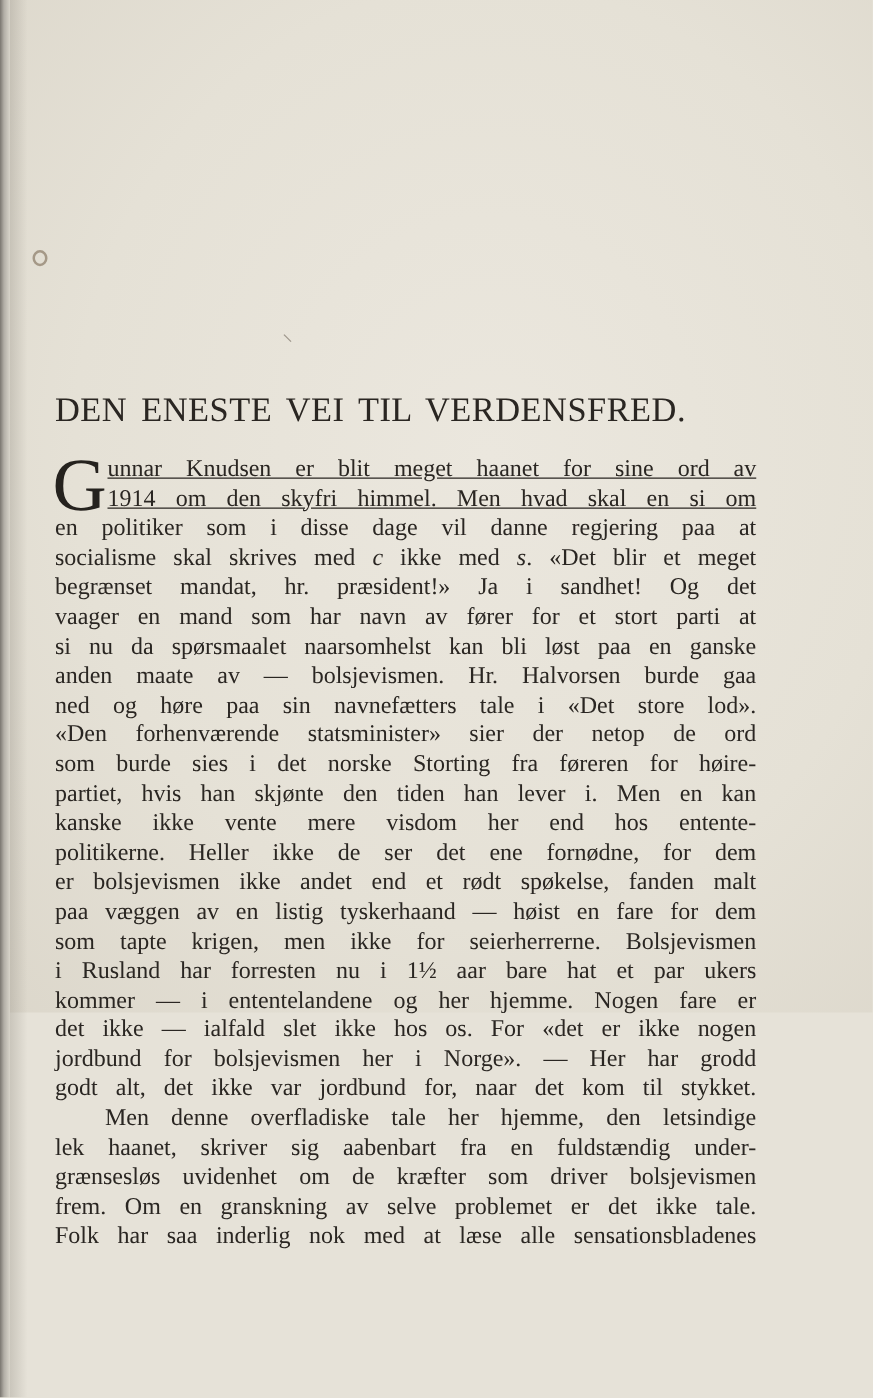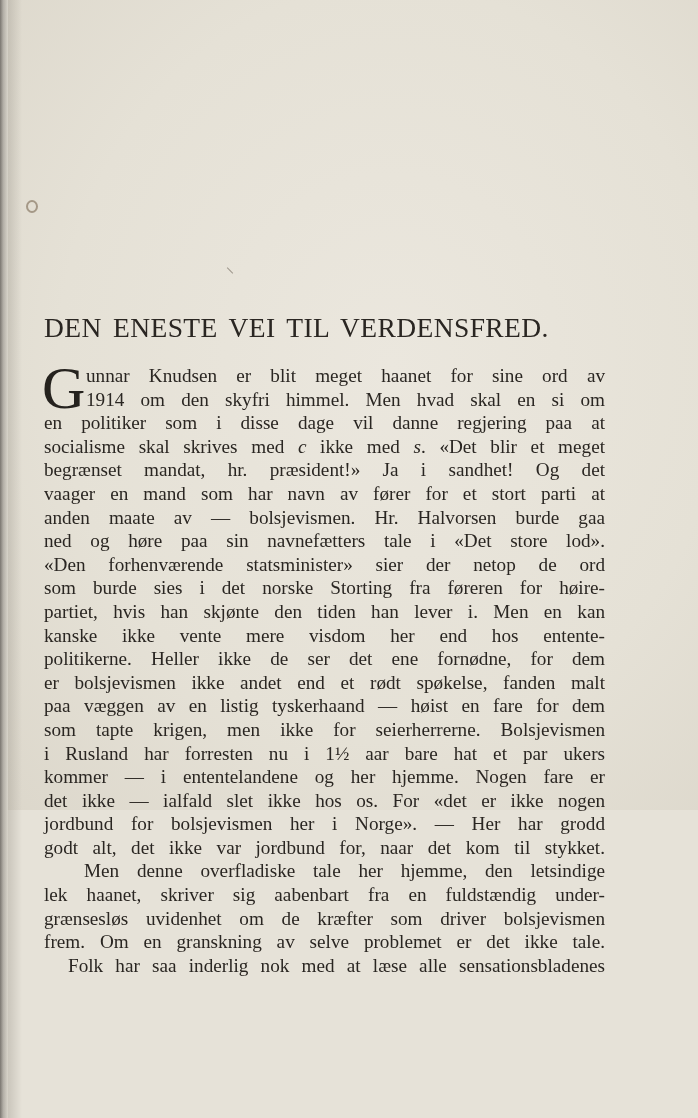--- a/index.html
+++ b/index.html
@@ -74,27 +74,27 @@
     }
     .line {
       display: block;
       text-align: justify;
       text-align-last: justify;
       white-space: nowrap;
       height: 23.6px;
     }
     .line.last {
       text-align-last: justify;
-      margin-left: 24px;
     }
     .line.indent {
       padding-left: 40px;
     }
     .line.drop {
       padding-left: 42px;
+      text-decoration: underline;
     }
     .drop-cap {
       position: absolute;
       left: -2px;
       top: 1px;
       font-size: 60px;
       line-height: 46px;
       font-weight: normal;
       color: #25221e;
     }
@@ -112,20 +112,21 @@
   <h1 class="title">DEN ENESTE VEI TIL VERDENSFRED.</h1>
 
   <div class="text-block">
     <span class="drop-cap">G</span>
     <span class="line drop">unnar Knudsen er blit meget haanet for sine ord av</span>
     <span class="line drop">1914 om den skyfri himmel.  Men hvad skal en si om</span>
     <span class="line">en politiker som i disse dage vil danne regjering paa at</span>
     <span class="line">socialisme skal skrives med <em>c</em> ikke med <em>s</em>.  «Det blir et meget</span>
     <span class="line">begrænset mandat, hr. præsident!» Ja i sandhet!  Og det</span>
     <span class="line">vaager en mand som har navn av fører for et stort parti at</span>
+    <span class="line">si nu da spørsmaalet naarsomhelst kan bli løst paa en ganske</span>
     <span class="line">anden maate av — bolsjevismen.  Hr. Halvorsen burde gaa</span>
     <span class="line">ned og høre paa sin navnefætters tale i «Det store lod».</span>
     <span class="line">«Den forhenværende statsminister» sier der netop de ord</span>
     <span class="line">som burde sies i det norske Storting fra føreren for høire-</span>
     <span class="line">partiet, hvis han skjønte den tiden han lever i.  Men en kan</span>
     <span class="line">kanske ikke vente mere visdom her end hos entente-</span>
     <span class="line">politikerne.  Heller ikke de ser det ene fornødne, for dem</span>
     <span class="line">er bolsjevismen ikke andet end et rødt spøkelse, fanden malt</span>
     <span class="line">paa væggen av en listig tyskerhaand — høist en fare for dem</span>
     <span class="line">som tapte krigen, men ikke for seierherrerne.  Bolsjevismen</span>

